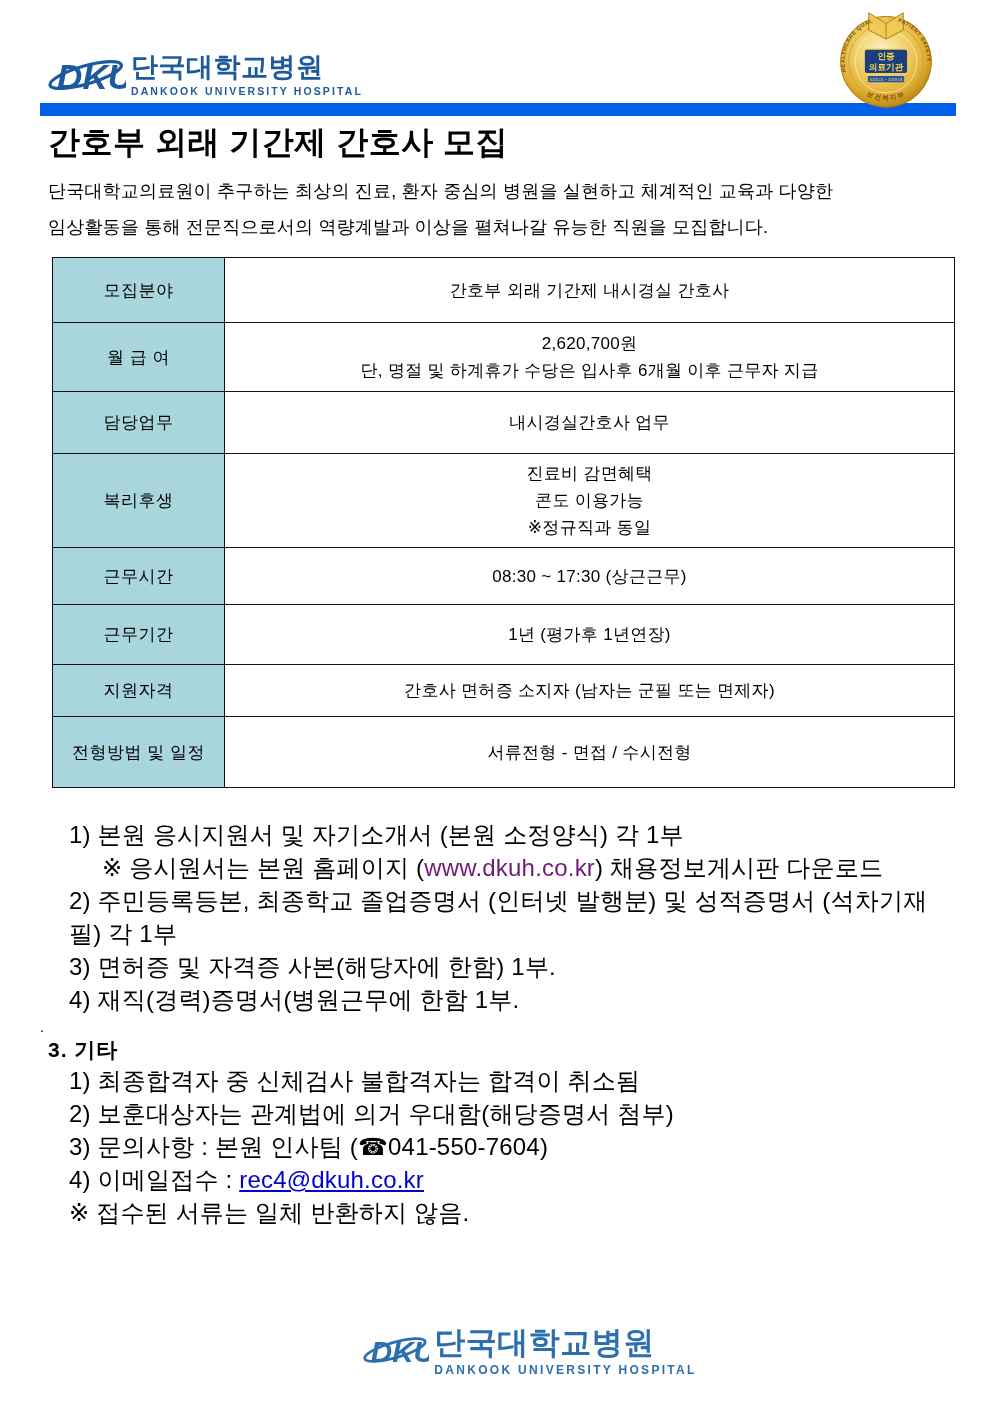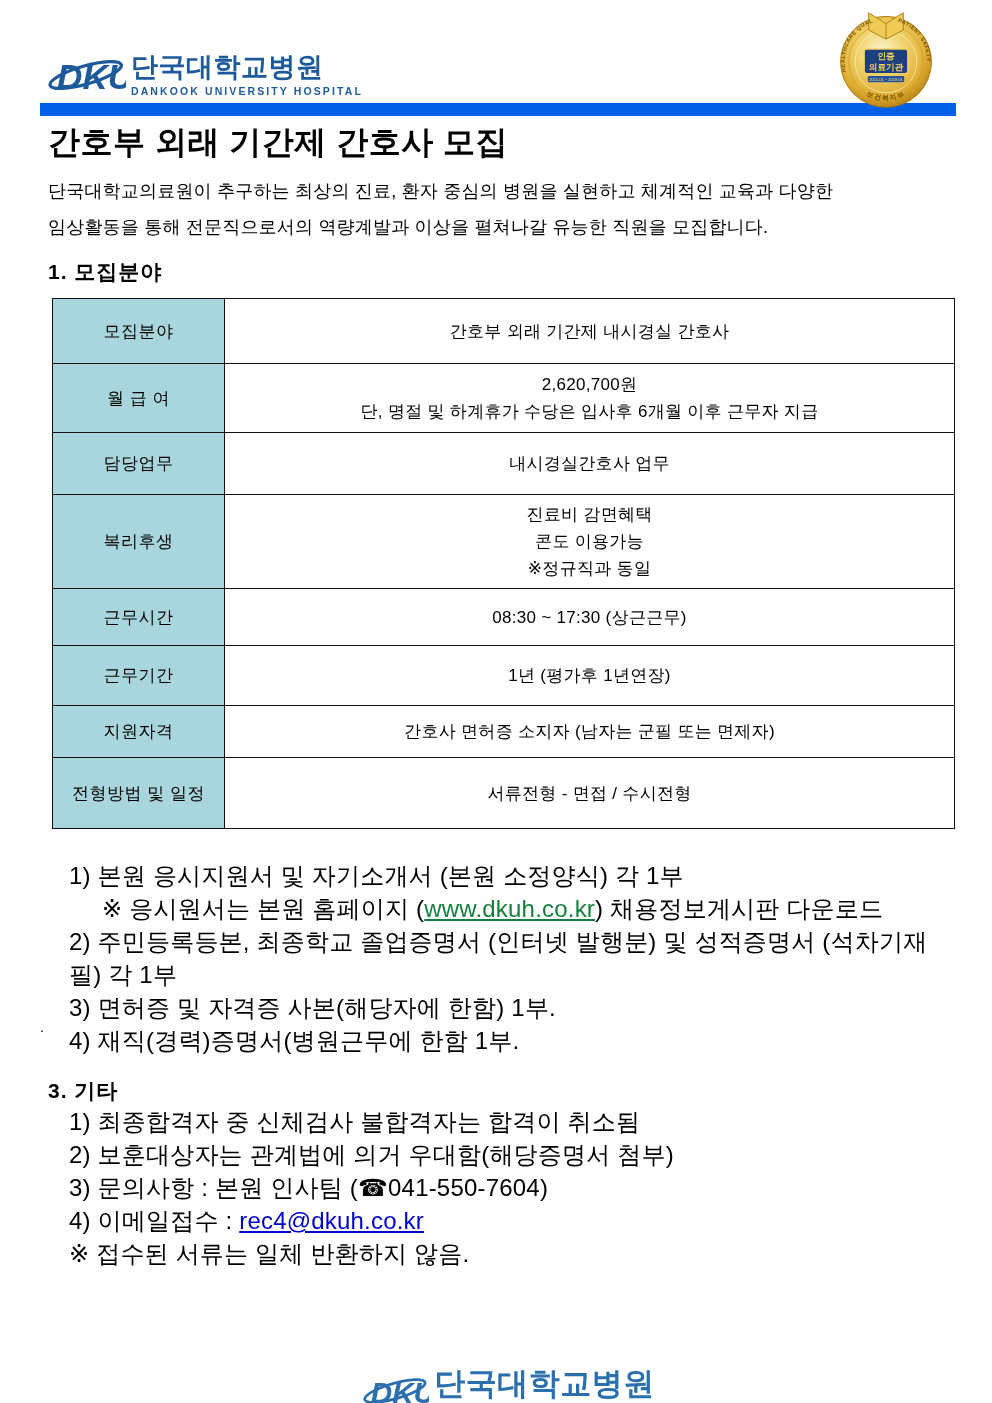--- a/index.html
+++ b/index.html
@@ -32,21 +32,21 @@
   td.val{text-align:center;font-size:17px;}
   .ln{line-height:27px;letter-spacing:.3px;}
   tr.r0{height:65px;} tr.r1{height:69px;} tr.r2{height:62px;} tr.r3{height:94px;}
   tr.r4{height:57px;} tr.r5{height:60px;} tr.r6{height:52px;} tr.r7{height:71px;}
   tr.r1 .ln,tr.r3 .ln{margin:0 0;}
   
   .sec2{margin-top:30px;}
   .sec3{margin-top:20px;}
   .li{font-size:24px;line-height:33px;padding-left:21px;letter-spacing:.2px;}
   .li.sub{padding-left:54px;}
-  a.plink{color:#15803d;text-decoration:underline;cursor:pointer;}
+  a.plink{color:#701a75;cursor:pointer;}
   a.blink{color:#0000d0;text-decoration:underline;cursor:pointer;}
   .stray{position:absolute;left:40px;top:1018px;font-size:15px;}
   
   .footer{margin-top:95px;display:flex;justify-content:center;}
   .footer .logo-inner{display:flex;align-items:flex-start;transform:translateX(34px);}
   .footer svg.mark{width:66px;height:52px;display:block;}
   .footer .korean-name{font-size:31px;color:#2b6fae;line-height:34px;}
   .footer .english-name{font-size:12px;color:#2b6fae;letter-spacing:2.3px;}
   .footer svg.mark ellipse{stroke:#2b6fae;}
   .footer svg.mark text{fill:#2b6fae;}
@@ -98,21 +98,20 @@
 
 <div class="main">
 
   <div class="title">간호부 외래 기간제 간호사 모집</div>
 
   <div class="intro">
     <div class="intro-line">단국대학교의료원이 추구하는 최상의 진료, 환자 중심의 병원을 실현하고 체계적인 교육과 다양한</div>
     <div class="intro-line">임상활동을 통해 전문직으로서의 역량계발과 이상을 펼쳐나갈 유능한 직원을 모집합니다.</div>
   </div>
 
-  <div class="sec-heading">1. 모집분야</div>
 
   <table class="recruit">
     <tbody>
         <tr class="r0">
       <td class="lbl">모집분야</td>
       <td class="val">
             <div class="ln">간호부 외래 기간제 내시경실 간호사</div>
           </td>
     </tr>
     <tr class="r1">

